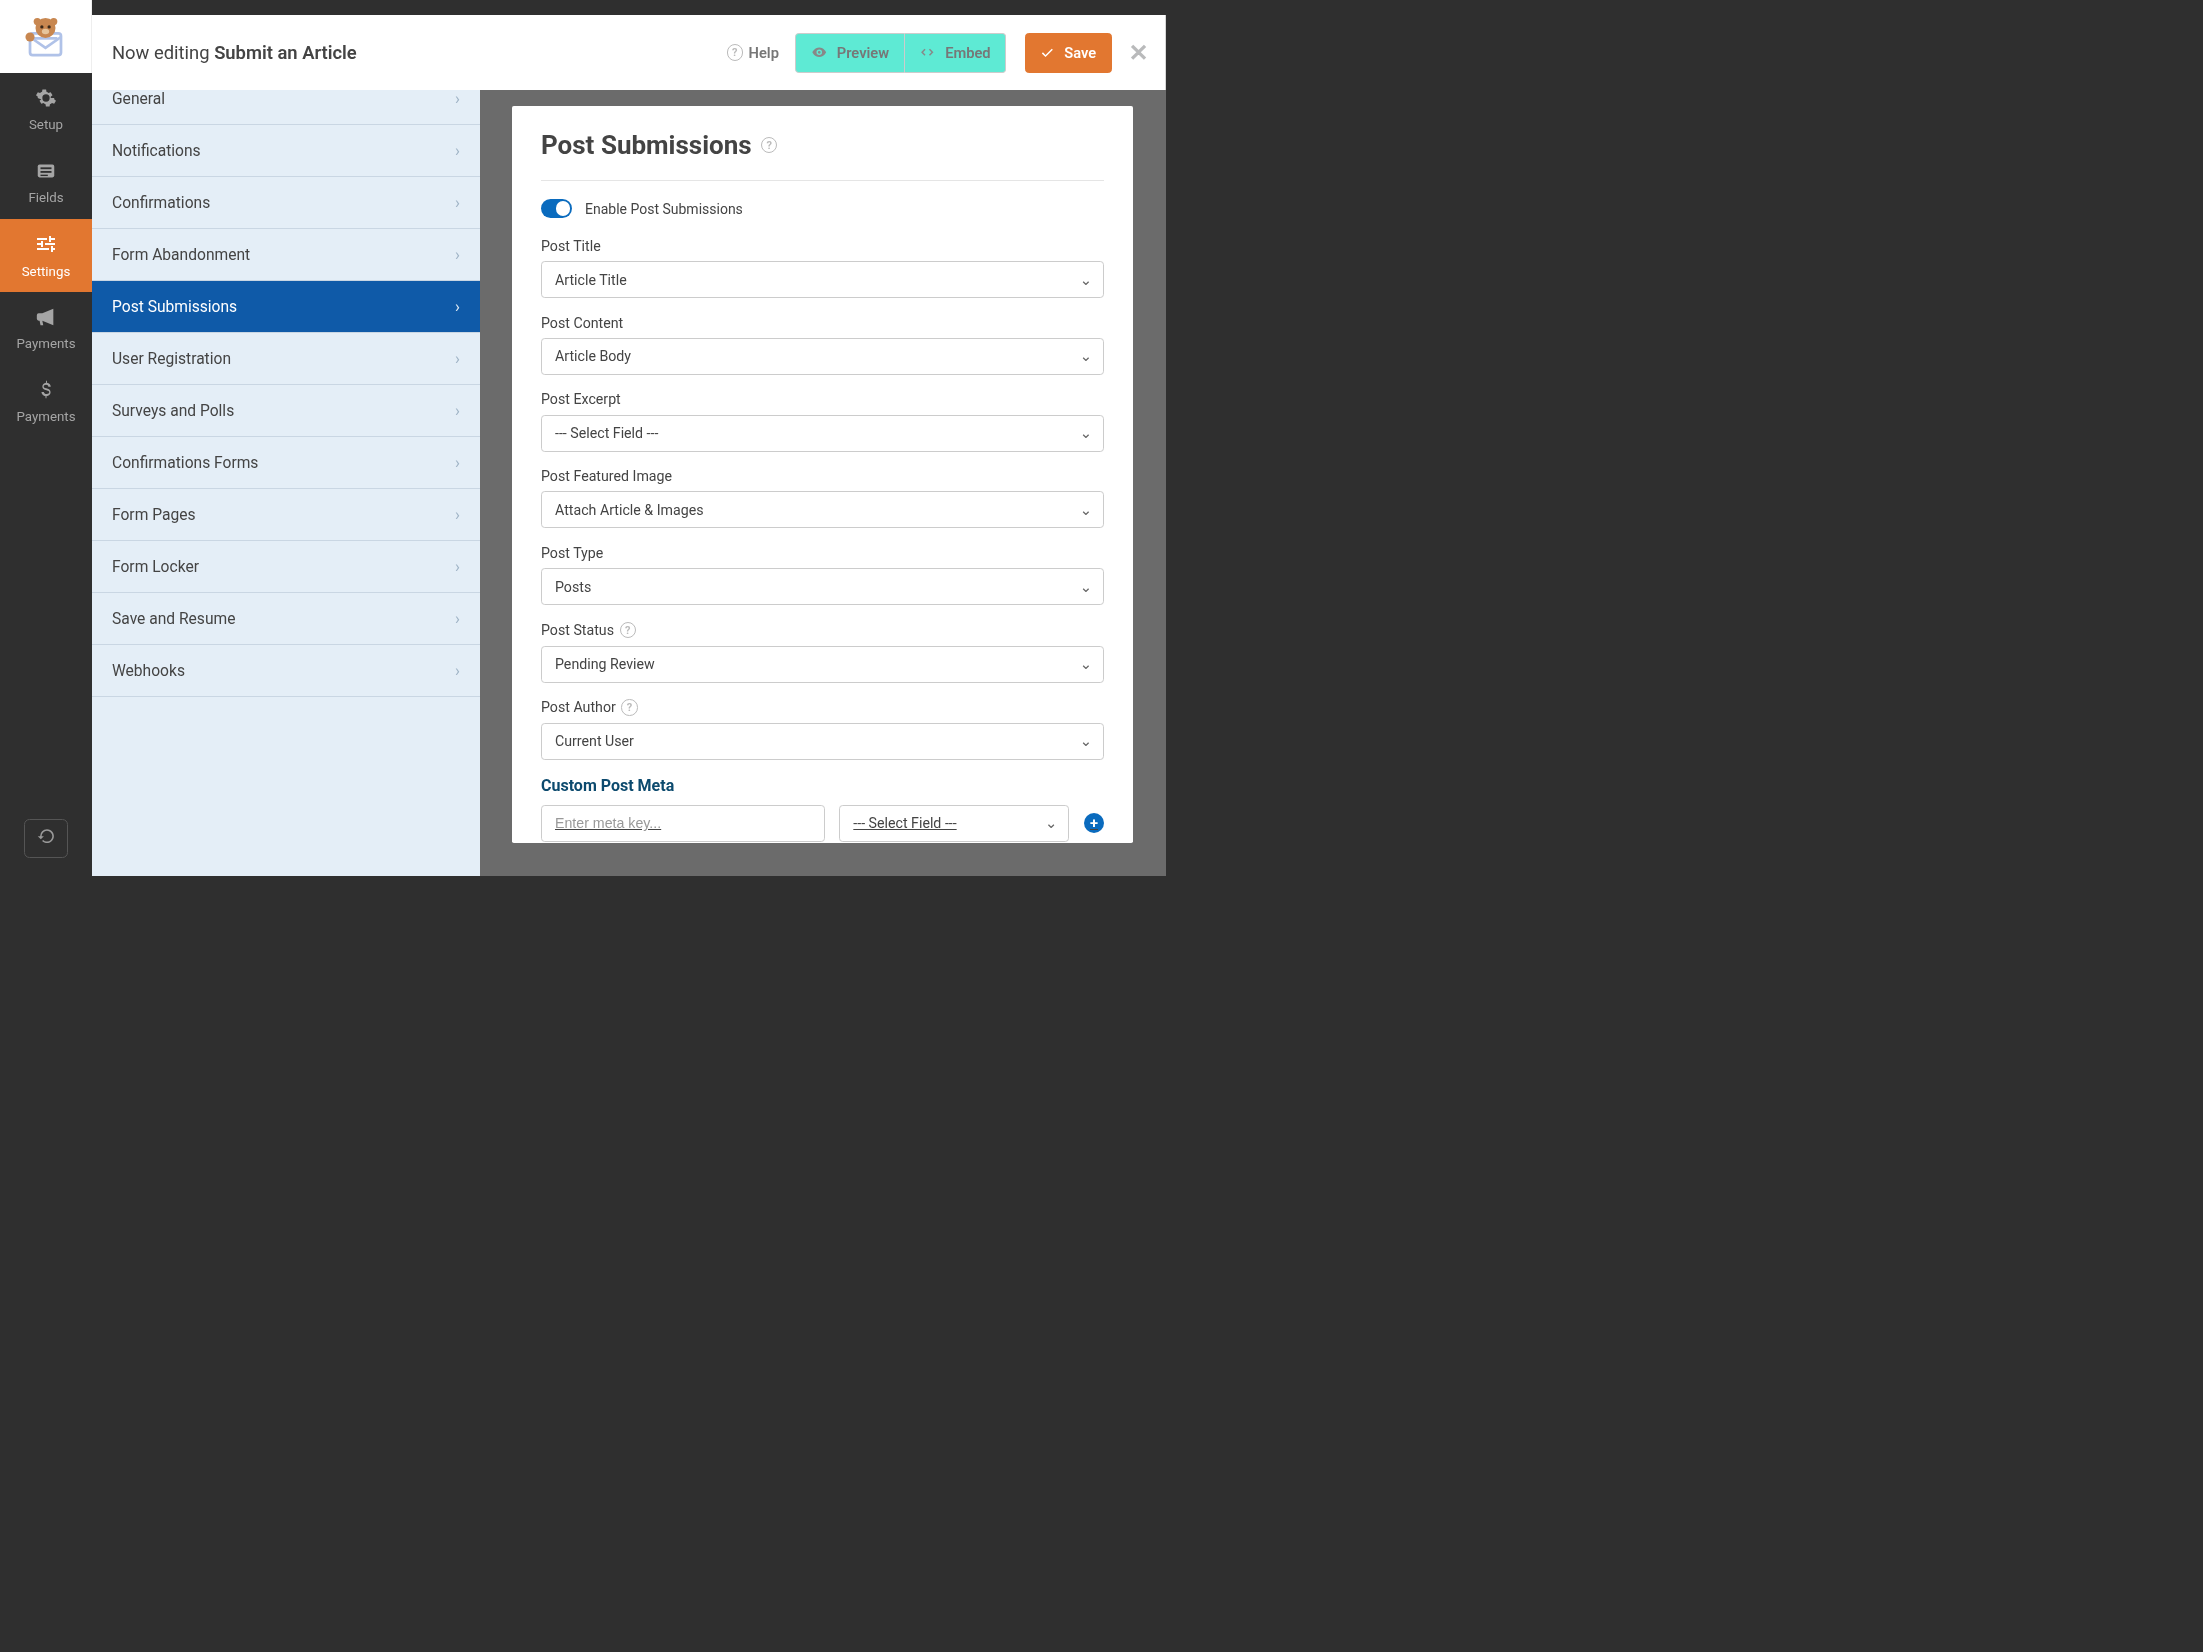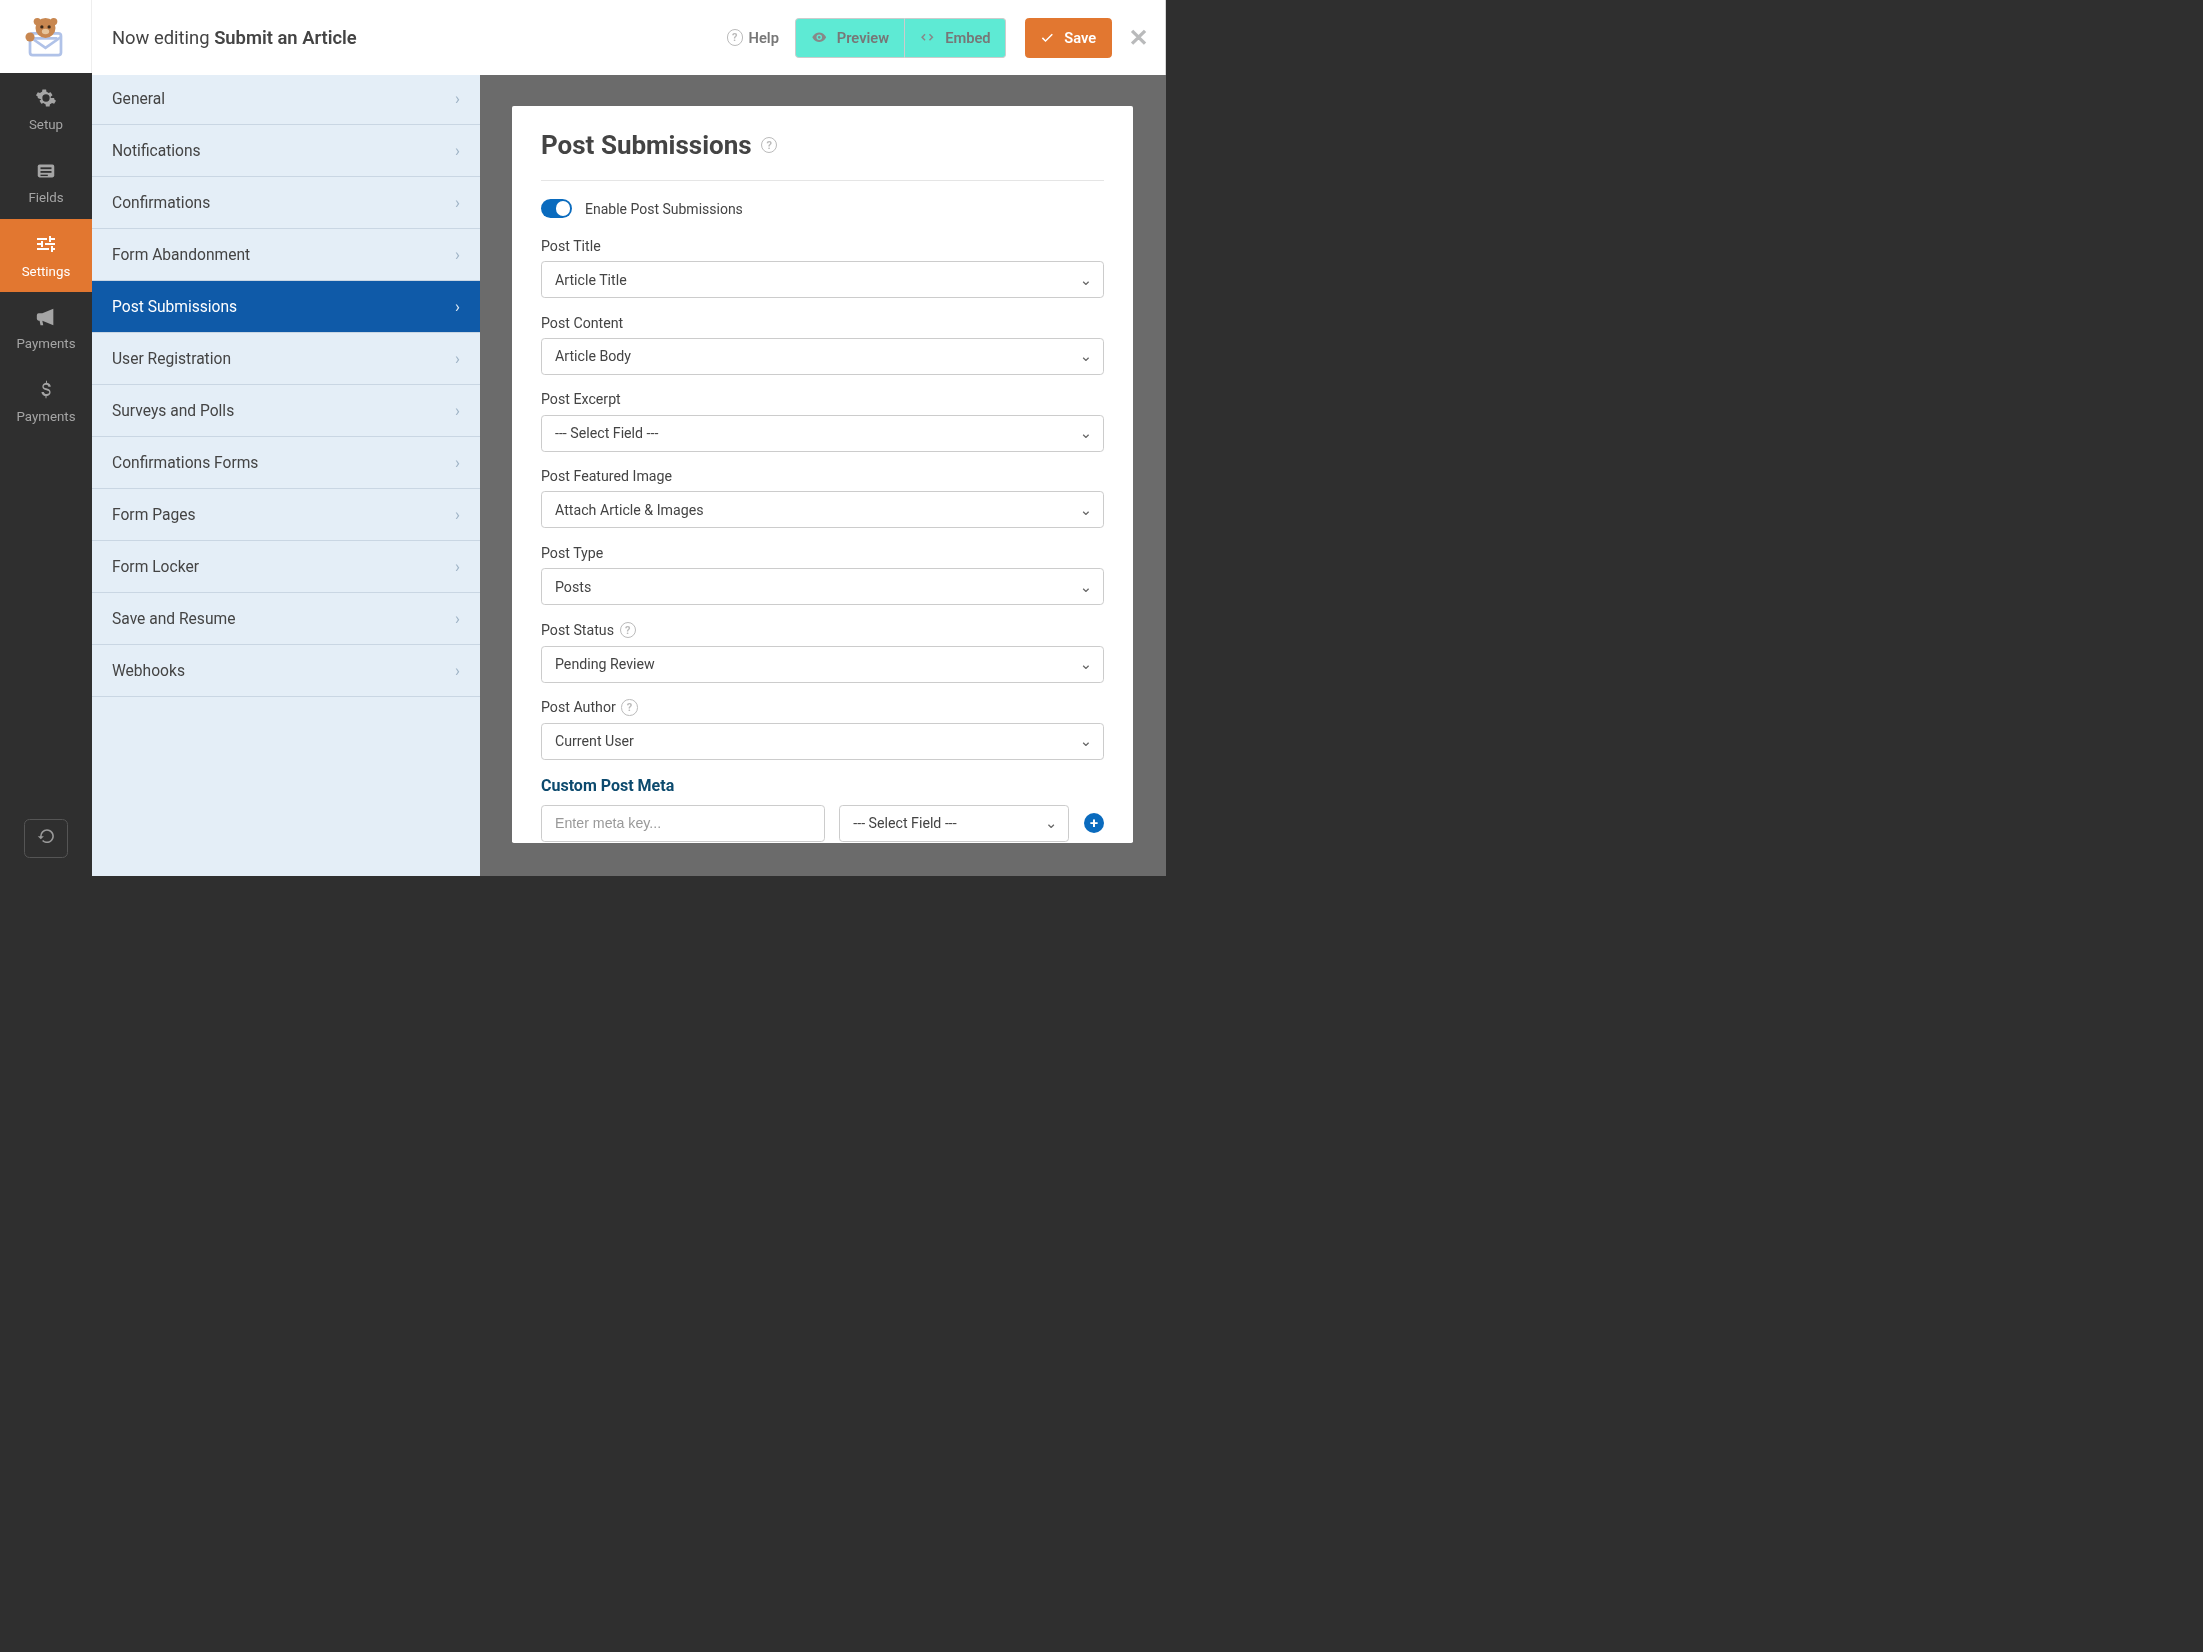--- a/index.html
+++ b/index.html
@@ -9,21 +9,21 @@
     font-size: 14.7px;
     color: #444;
     background: #2f2f2f;
     width: 1166px;
     height: 876px;
     overflow: hidden;
     position: relative;
   }
   .topbar {
     position: absolute;
-    left: 92px; right: 0; top: 0; height: 75px;
+    left: 92px; right: 0; top: 15px; height: 75px;
     background: #fff;
     display: flex;
     align-items: center;
     padding: 0 16.5px 0 20px;
     border-right: 0.9px solid #d7d7d7;
     z-index: 5;
   }
   .topbar .title-wrap { flex: 1; font-size: 18.4px; color:#444; }
   .topbar .title-wrap .editing-prefix { font-weight: 400; }
   .topbar .title-wrap .form-title { font-weight: 600; }
@@ -109,21 +109,21 @@
   .field-label .qicon { margin-left:5.5px; }
   .select, .text-input {
     width:100%; height:37px; border:0.9px solid #ccc; border-radius:3.7px;
     padding:0 35px 0 13px; font-size:14.2px; color:#444; background:#fff;
     position:relative; display:flex; align-items:center; cursor:pointer;
   }
   .select .caret {
     position:absolute; right:11px; top:50%; transform:translateY(-50%); color:#666; font-size:14.7px;
   }
   .section-h2 { font-weight:700; font-size:16px; color:#0c4a6e; margin:14.7px 0 9.2px; }
-  .meta-row { display:flex; gap:14.7px; align-items:center; }
+  .meta-row { display:flex; gap:14.7px; align-items:center;text-decoration:underline; }
   .meta-row .text-input { flex:1; cursor:text; }
   .meta-row .select { flex:0 0 230px; }
   .plus-btn {
     width:20px; height:20px; border-radius:50%; background:#0a6bbe; color:#fff;
     display:flex; align-items:center; justify-content:center; font-weight:700; cursor:pointer;
     font-size:14.7px;
   }
 
   .qicon {
     width:16.5px; height:16.5px; border:1.8px solid #bbb; border-radius:50%; color:#bbb;

